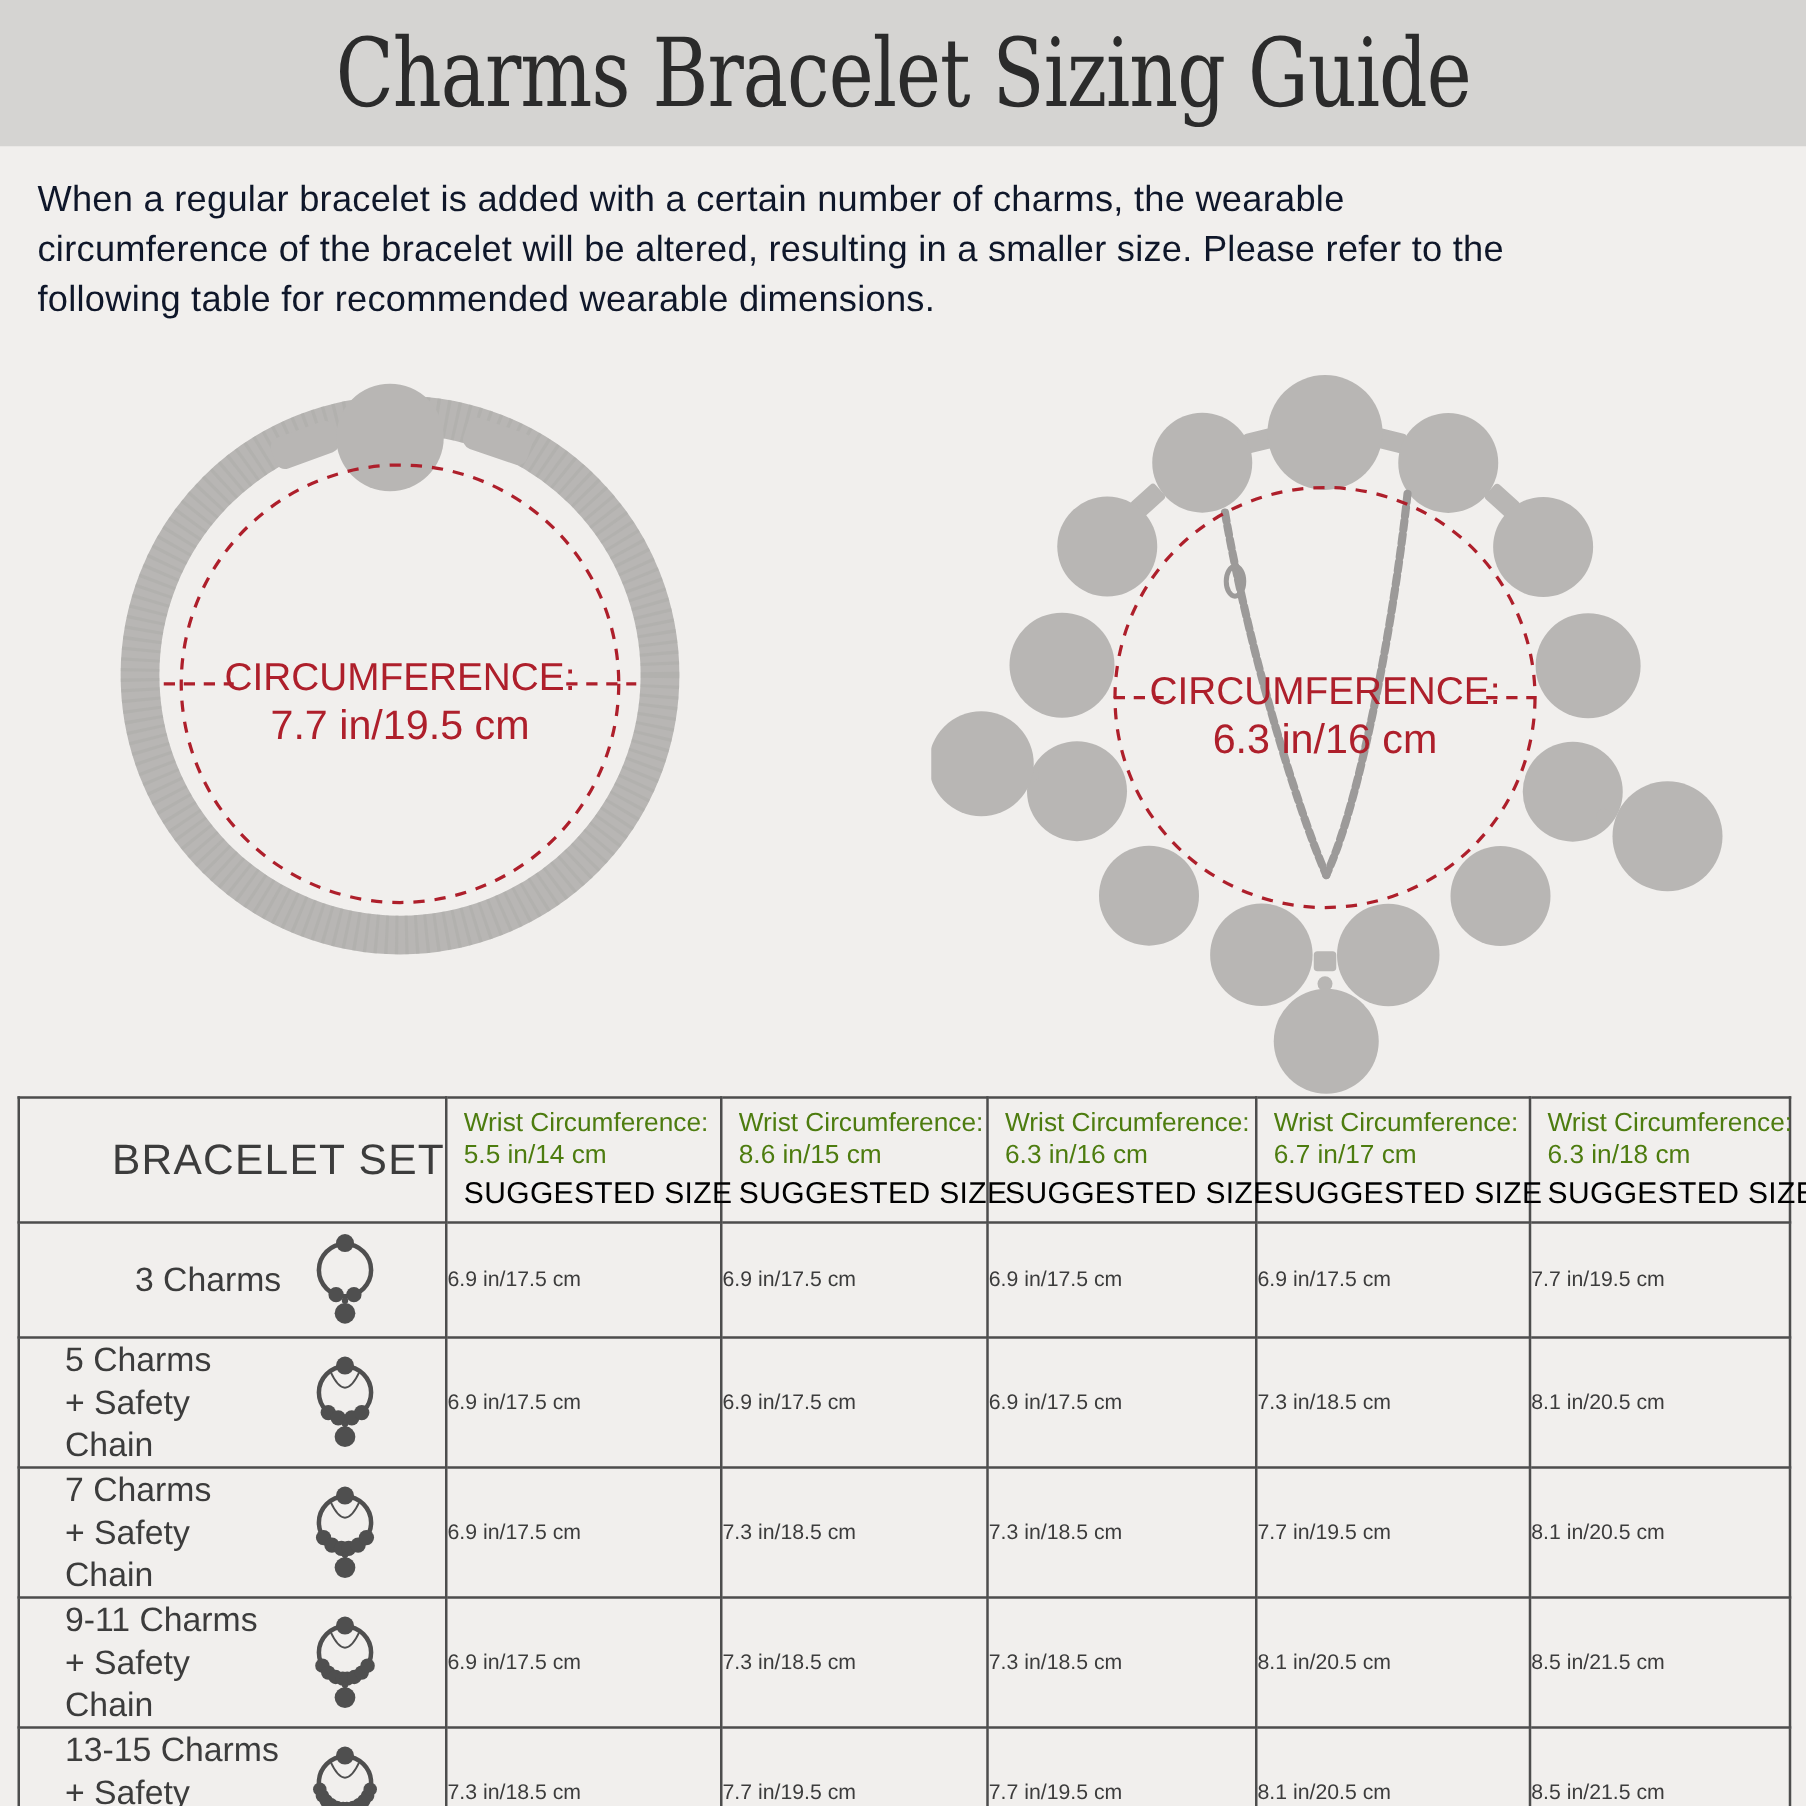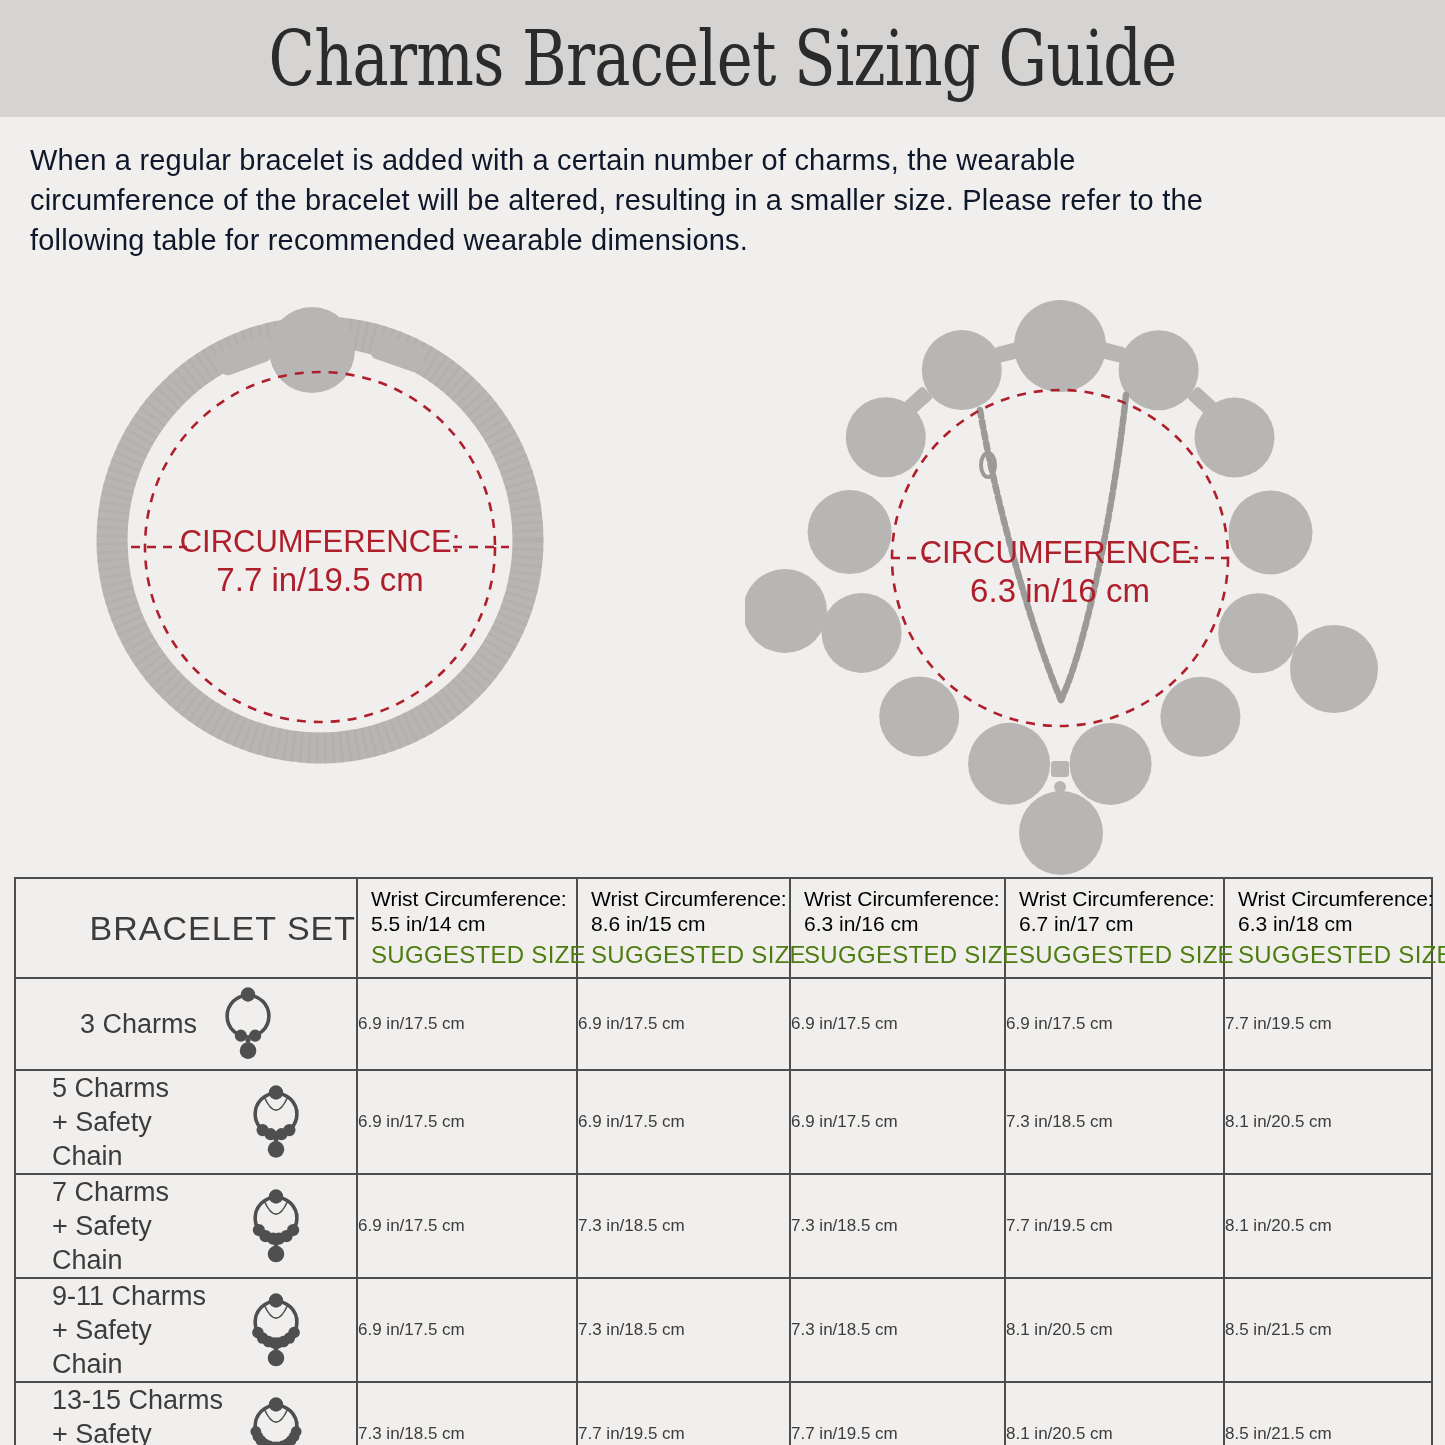--- a/index.html
+++ b/index.html
@@ -28,24 +28,24 @@
   
   table.sizing{position:absolute;left:14px;top:877px;width:1417px;height:560px;
                border-collapse:collapse;table-layout:fixed;}
   table.sizing th,table.sizing td{border:2px solid #4d4d4d;padding:0;vertical-align:middle;
                font-weight:normal;color:#3c3c3c;background:#f1efed;}
   thead tr{height:100px;}
   tbody tr{height:92px;}
   th.set-th{font-size:34px;letter-spacing:1px;color:#2f2f2f;text-align:right;}
   th.wrist-th{text-align:left;}
   .wrist-wrap{padding:0 4px 0 13px;}
-  .wrist-line{color:#000000;font-size:21px;line-height:25px;white-space:nowrap;}
-  .size-note{color:#4d7c0f;font-size:24px;line-height:30px;margin-top:4px;white-space:nowrap;letter-spacing:.3px;}
+  .wrist-line{color:#4d7c0f;font-size:21px;line-height:25px;white-space:nowrap;}
+  .size-note{color:#000000;font-size:24px;line-height:30px;margin-top:4px;white-space:nowrap;letter-spacing:.3px;}
   td.size-td{font-size:17px;}
-  .setcell{display:flex;align-items:center;justify-content:center;height:100%;
+  .setcell{display:flex;align-items:center;justify-content:flex-end;height:100%;
            padding:0 44px 0 36px;box-sizing:border-box;gap:15px;}
   .set-label{font-size:27px;line-height:34px;text-align:left;}
   .set-label div:empty{display:none;}
   .row-icon{width:72px;height:88px;flex:none;}
 
   
   .ib{fill:#4f4f4f;}
   .iring{fill:none;stroke:#4f4f4f;stroke-width:5;}
   .ichain{fill:none;stroke:#4f4f4f;stroke-width:2.2;}
 

